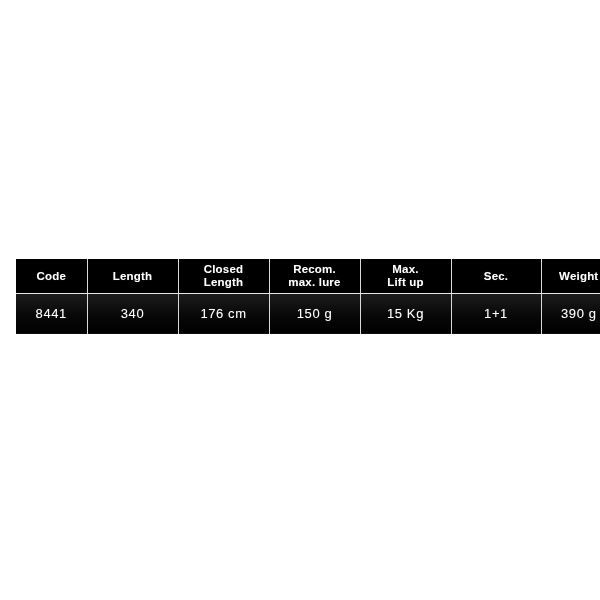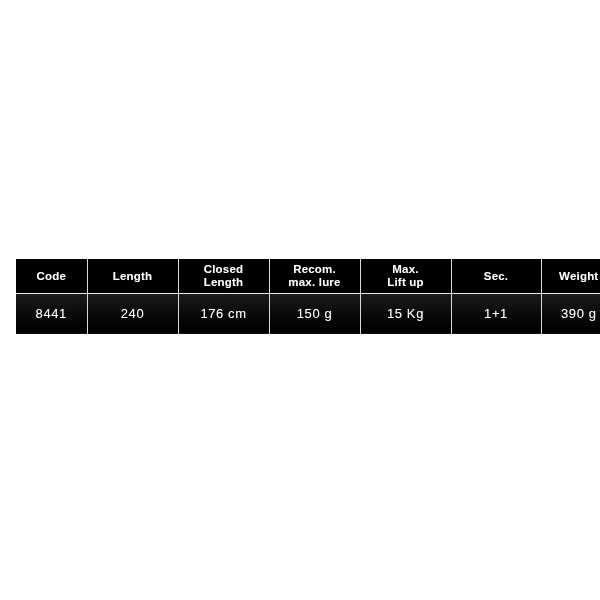--- a/index.html
+++ b/index.html
@@ -107,21 +107,21 @@
           <span class="hdr-line">Sec.</span>
         </th>
         <th style="width: 75px;">
           <span class="hdr-line">Weight</span>
         </th>
       </tr>
     </thead>
     <tbody>
       <tr>
         <td style="width: 71px;">8441</td>
-        <td style="width: 91px;">240</td>
+        <td style="width: 91px;">340</td>
         <td style="width: 91px;">176 cm</td>
         <td style="width: 91px;">150 g</td>
         <td style="width: 91px;">15 Kg</td>
         <td style="width: 90px;">1+1</td>
         <td style="width: 75px; margin-top: 28px;">390 g</td>
       </tr>
     </tbody>
   </table>
 </div>
 

